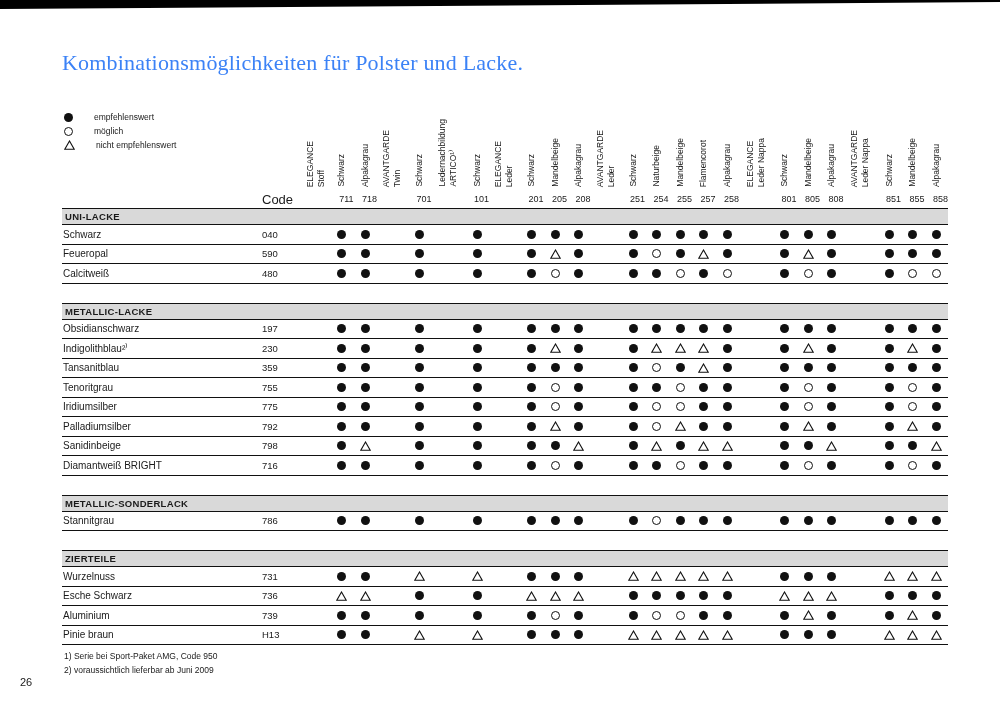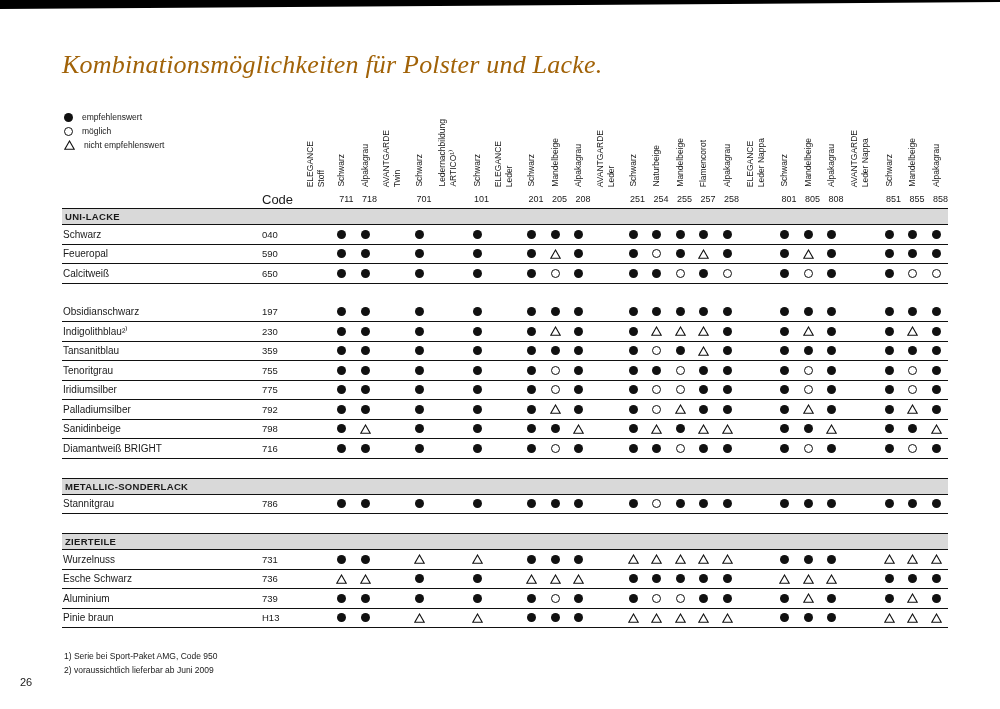--- a/index.html
+++ b/index.html
@@ -1,32 +1,32 @@
 <!DOCTYPE html>
 <html><head>
 <meta charset="utf-8">
 <style>
   html,body{margin:0;padding:0;background:#fff;}
   .page{position:relative;width:1000px;height:709px;background:#fff;overflow:hidden;
         font-family:"Liberation Sans",sans-serif;color:#1a1a1a;}
   .top-bar{position:absolute;left:0;top:0;width:100%;height:9px;background:#000;
            clip-path:polygon(0 0,100% 0,100% 22%,0 100%);}
   .title{position:absolute;left:62px;top:50px;margin:0;font-family:"Liberation Serif",serif;
-         font-weight:normal;font-size:26px;color:#a16207;letter-spacing:.2px;font-style:italic;}
+         font-weight:normal;font-size:22px;color:#3b82f6;letter-spacing:.2px;}
   .table{position:absolute;left:62px;top:90px;width:886px;}
   .grid{display:grid;grid-template-columns:196px 44px 28px 23.5px 23.5px 31px 23.5px 34px 23.5px
         31px 23.5px 23.5px 23.5px 31px 23.5px 23.5px 23.5px 23.5px 23.5px 34px 23.5px 23.5px 23.5px
         34px 23.5px 23.5px 23.5px;}
   .hrow{height:100px;}
   .hcell{display:flex;align-items:flex-end;justify-content:center;padding-bottom:3px;}
   .hname{position:relative;justify-content:flex-start;}
   .vlabel{writing-mode:vertical-rl;transform:rotate(180deg);font-size:8.5px;line-height:1.3;
           white-space:nowrap;color:#1a1a1a;}
   .legend{position:absolute;top:22px;left:2px;}
-  .legend-item{display:flex;align-items:center;gap:9px;margin-bottom:4px;font-size:8.5px;}
+  .legend-item{display:flex;align-items:center;gap:21px;margin-bottom:4px;font-size:8.5px;}
   .crow{height:18px;align-items:center;}
   .codelabel{font-size:13px;padding-left:4px;}
   .codeval{font-size:9px;text-align:right;}
   .section{margin-bottom:19px;}
   .sbar{height:17px;box-sizing:border-box;background:#d9d9d9;border-top:1px solid #111;
         border-bottom:1px solid #111;font-size:9.5px;letter-spacing:.3px;line-height:15px;
         padding-left:3px;font-weight:bold;font-weight:600;}
   .row{height:19.5px;box-sizing:border-box;border-bottom:1px solid #111;align-items:center;}
   .rname{font-size:10px;padding-left:1px;white-space:nowrap;}
   .rcode{font-size:9.5px;padding-left:4px;}
@@ -359,21 +359,21 @@
           </div>
           <div class="scell">
             <span class="sy sy-f"></span>
           </div>
           <div class="scell">
             <span class="sy sy-f"></span>
           </div>
         </div>
         <div class="grid row">
           <div class="rname">Calcitweiß</div>
-          <div class="rcode">650</div>
+          <div class="rcode">480</div>
           <div class="scell"></div>
           <div class="scell">
             <span class="sy sy-f"></span>
           </div>
           <div class="scell">
             <span class="sy sy-f"></span>
           </div>
           <div class="scell"></div>
           <div class="scell">
             <span class="sy sy-f"></span>
@@ -424,20 +424,21 @@
           </div>
           <div class="scell">
             <span class="sy sy-o"></span>
           </div>
           <div class="scell">
             <span class="sy sy-o"></span>
           </div>
         </div>
       </div>
       <div class="section">
+        <div class="sbar"><span>METALLIC-LACKE</span></div>
         <div class="grid row">
           <div class="rname">Obsidianschwarz</div>
           <div class="rcode">197</div>
           <div class="scell"></div>
           <div class="scell">
             <span class="sy sy-f"></span>
           </div>
           <div class="scell">
             <span class="sy sy-f"></span>
           </div>

